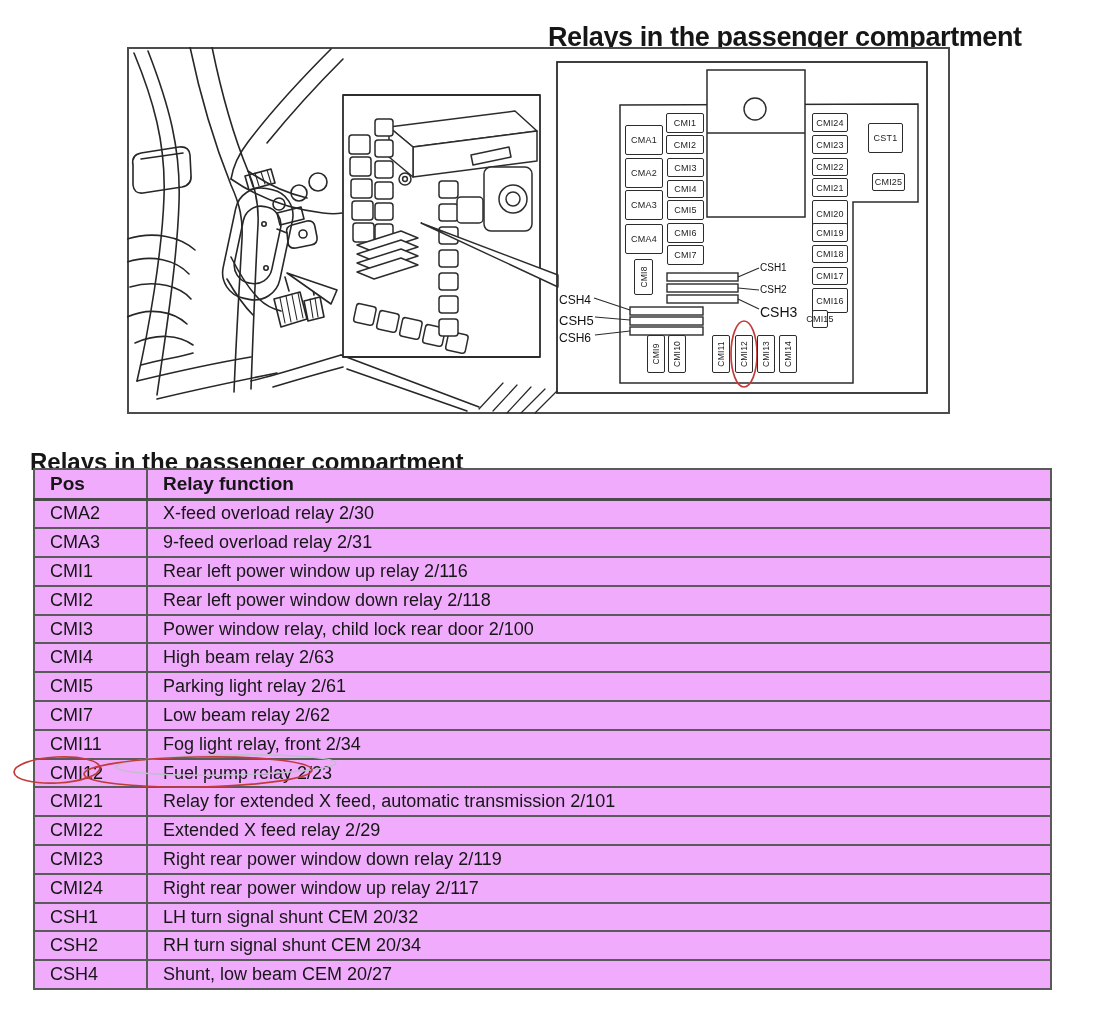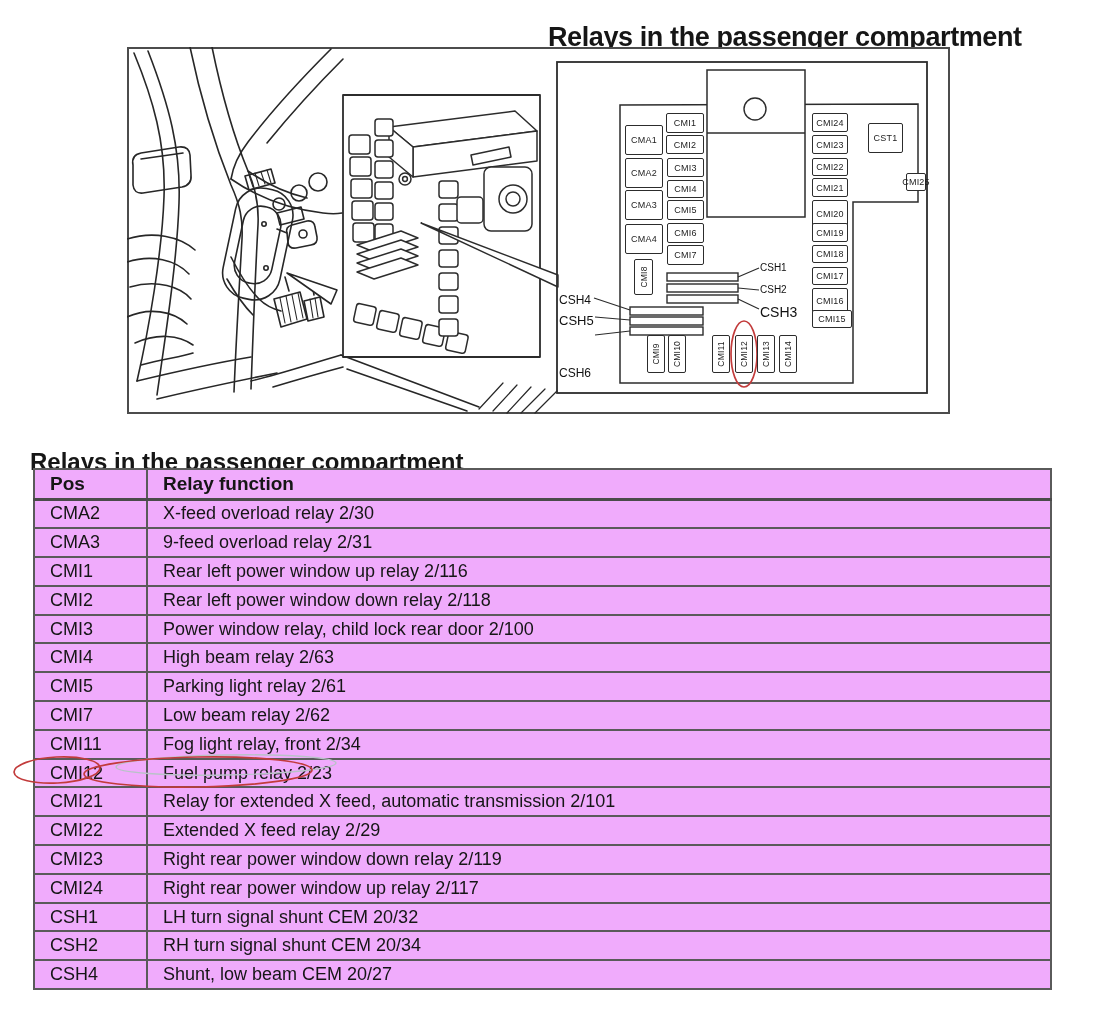--- a/index.html
+++ b/index.html
@@ -191,27 +191,27 @@
       </div>
       <div class="relay-box" style="left: 685px; top: 198px; width: 36px; height: 18px;">
         <span>CMI18</span>
       </div>
       <div class="relay-box" style="left: 685px; top: 220px; width: 36px; height: 18px;">
         <span>CMI17</span>
       </div>
       <div class="relay-box" style="left: 685px; top: 241px; width: 36px; height: 25px;">
         <span>CMI16</span>
       </div>
-      <div class="relay-box" style="left: 685px; top: 263px; width: 40px; height: 18px;">
+      <div class="relay-box" style="left: 685px; top: 263px; width: 16px; height: 18px;">
         <span>CMI15</span>
       </div>
       <div class="relay-box" style="left: 741px; top: 76px; width: 35px; height: 30px;">
         <span>CST1</span>
       </div>
-      <div class="relay-box" style="left: 779px; top: 126px; width: 20px; height: 18px;">
+      <div class="relay-box" style="left: 745px; top: 126px; width: 33px; height: 18px;">
         <span>CMI25</span>
       </div>
       <div class="relay-box vbox" style="left: 520px; top: 288px; width: 18px; height: 38px;">
         <span>CMI9</span>
       </div>
       <div class="relay-box vbox" style="left: 541px; top: 288px; width: 18px; height: 38px;">
         <span>CMI10</span>
       </div>
       <div class="relay-box vbox" style="left: 585px; top: 288px; width: 18px; height: 38px;">
         <span>CMI11</span>
@@ -225,21 +225,21 @@
       <div class="relay-box vbox" style="left: 652px; top: 288px; width: 18px; height: 38px;">
         <span>CMI14</span>
       </div>
     </div>
   <div id="shunt-labels">
       <div class="shunt-label" style="left: 633px; top: 215px; font-size: 10px;">CSH1</div>
       <div class="shunt-label" style="left: 633px; top: 237px; font-size: 10px;">CSH2</div>
       <div class="shunt-label" style="left: 633px; top: 257px; font-size: 14px;">CSH3</div>
       <div class="shunt-label" style="left: 432px; top: 246px; font-size: 12px;">CSH4</div>
       <div class="shunt-label" style="left: 432px; top: 266px; font-size: 13px;">CSH5</div>
-      <div class="shunt-label" style="left: 432px; top: 284px; font-size: 12px; margin-top: 35px;">CSH6</div>
+      <div class="shunt-label" style="left: 432px; top: 284px; font-size: 12px;">CSH6</div>
     </div>
 </div>
 
 <h2 class="section-title">Relays in the passenger compartment</h2>
 
 <table id="relay-table">
   <colgroup>
       <col style="width:113px">
       <col>
     </colgroup>

